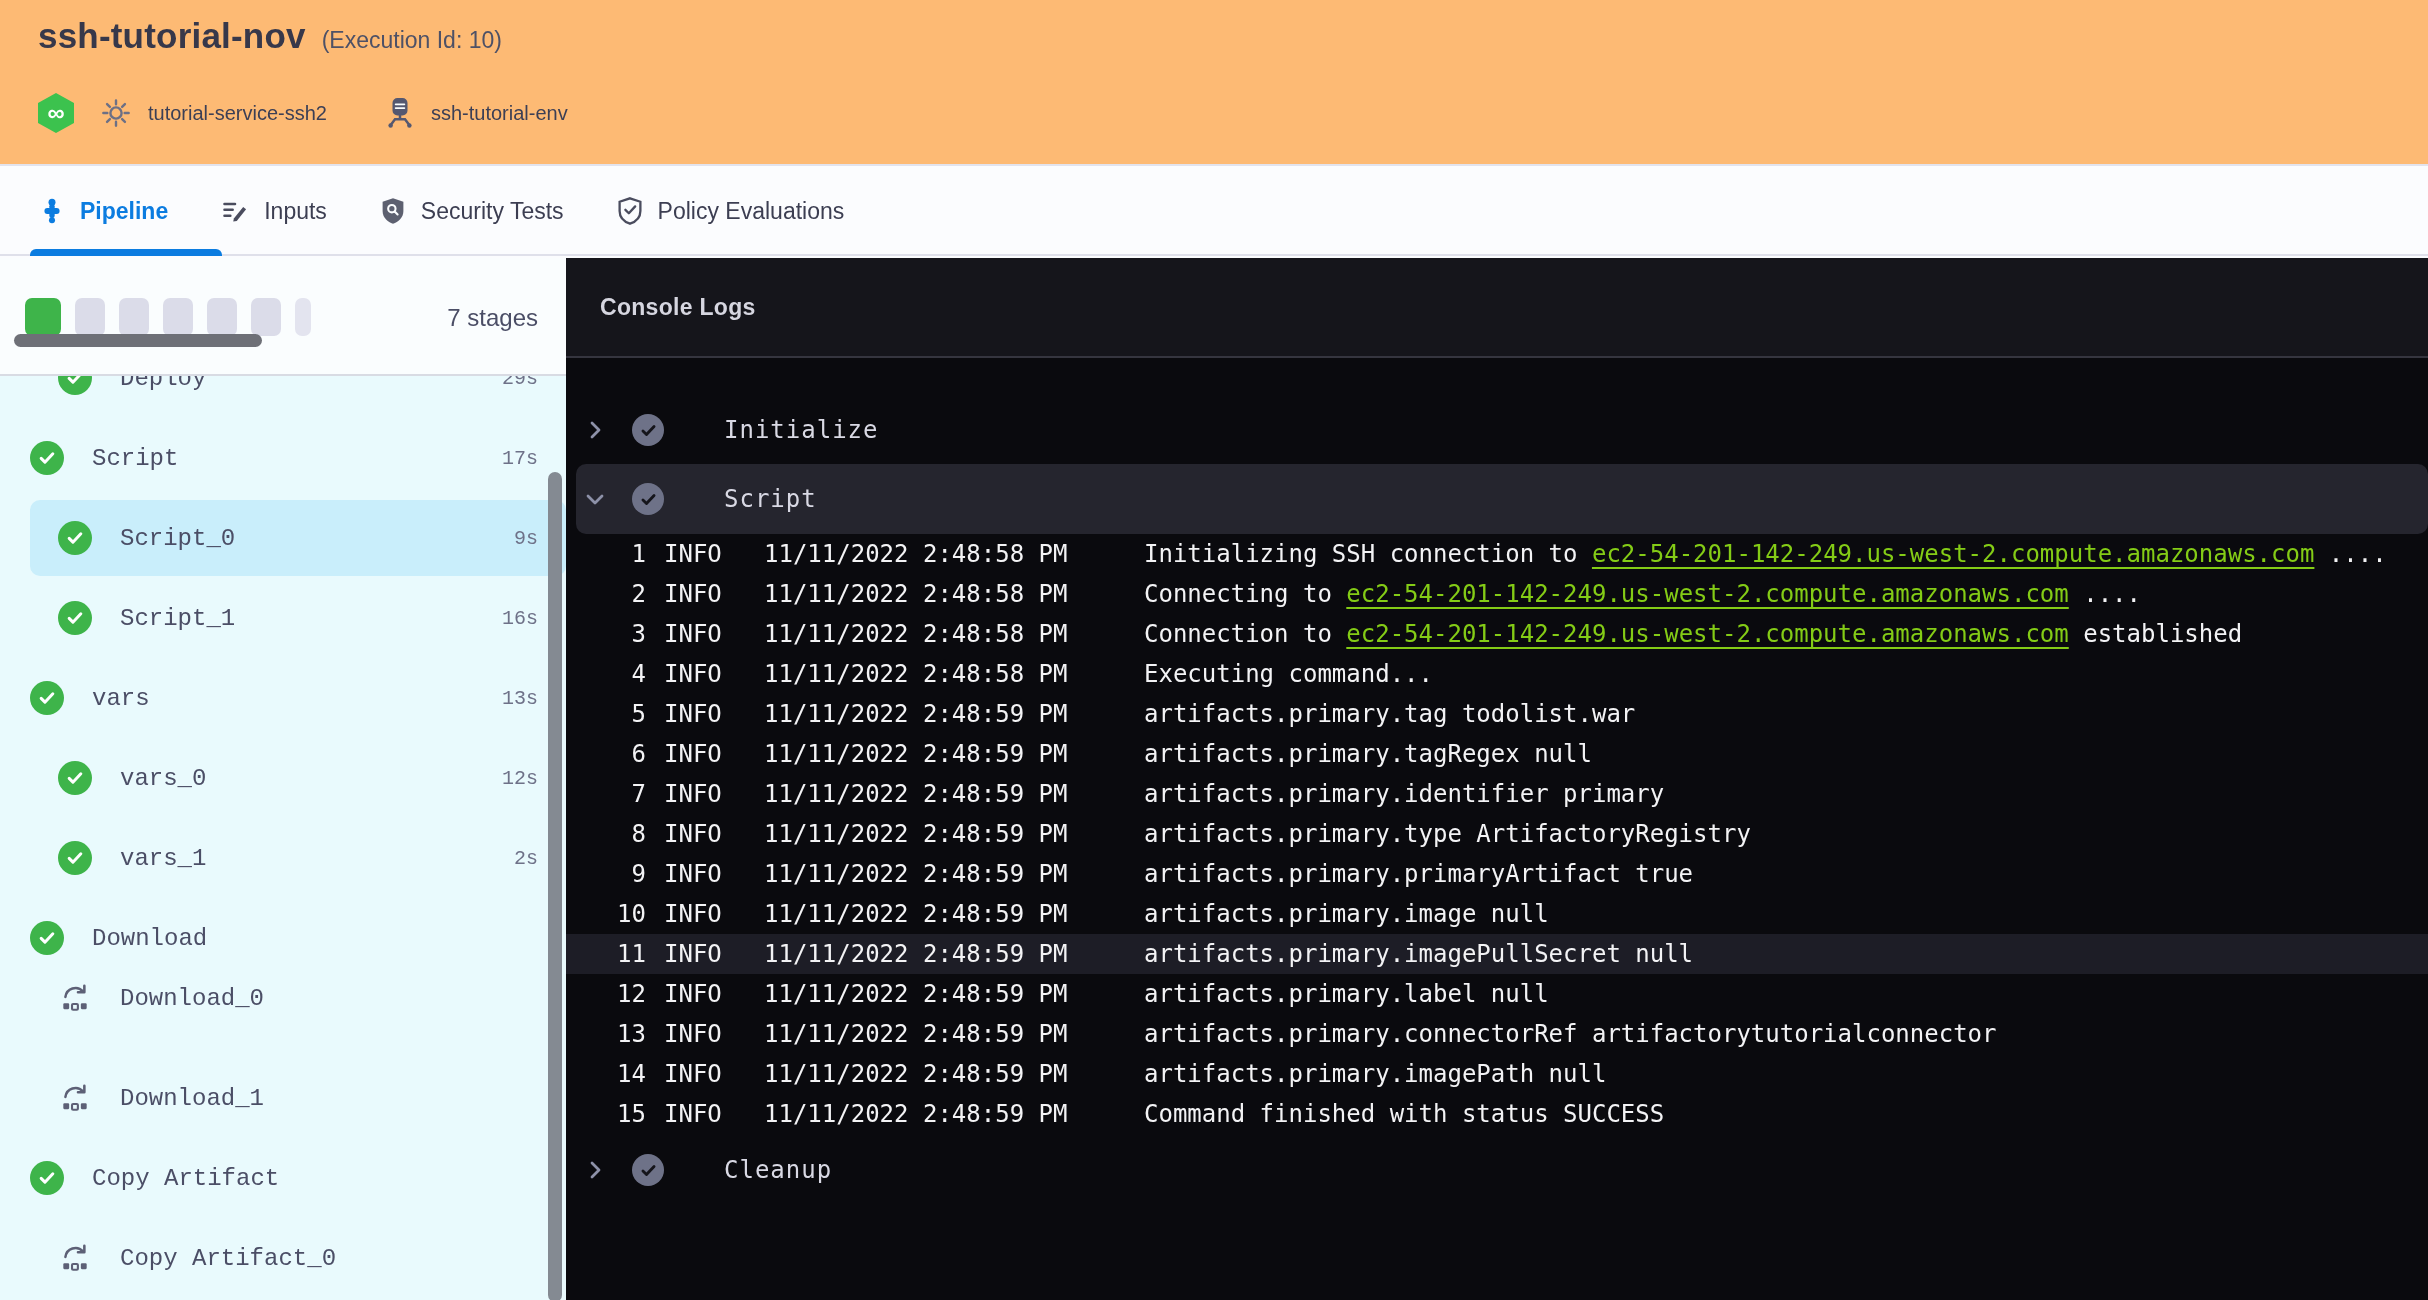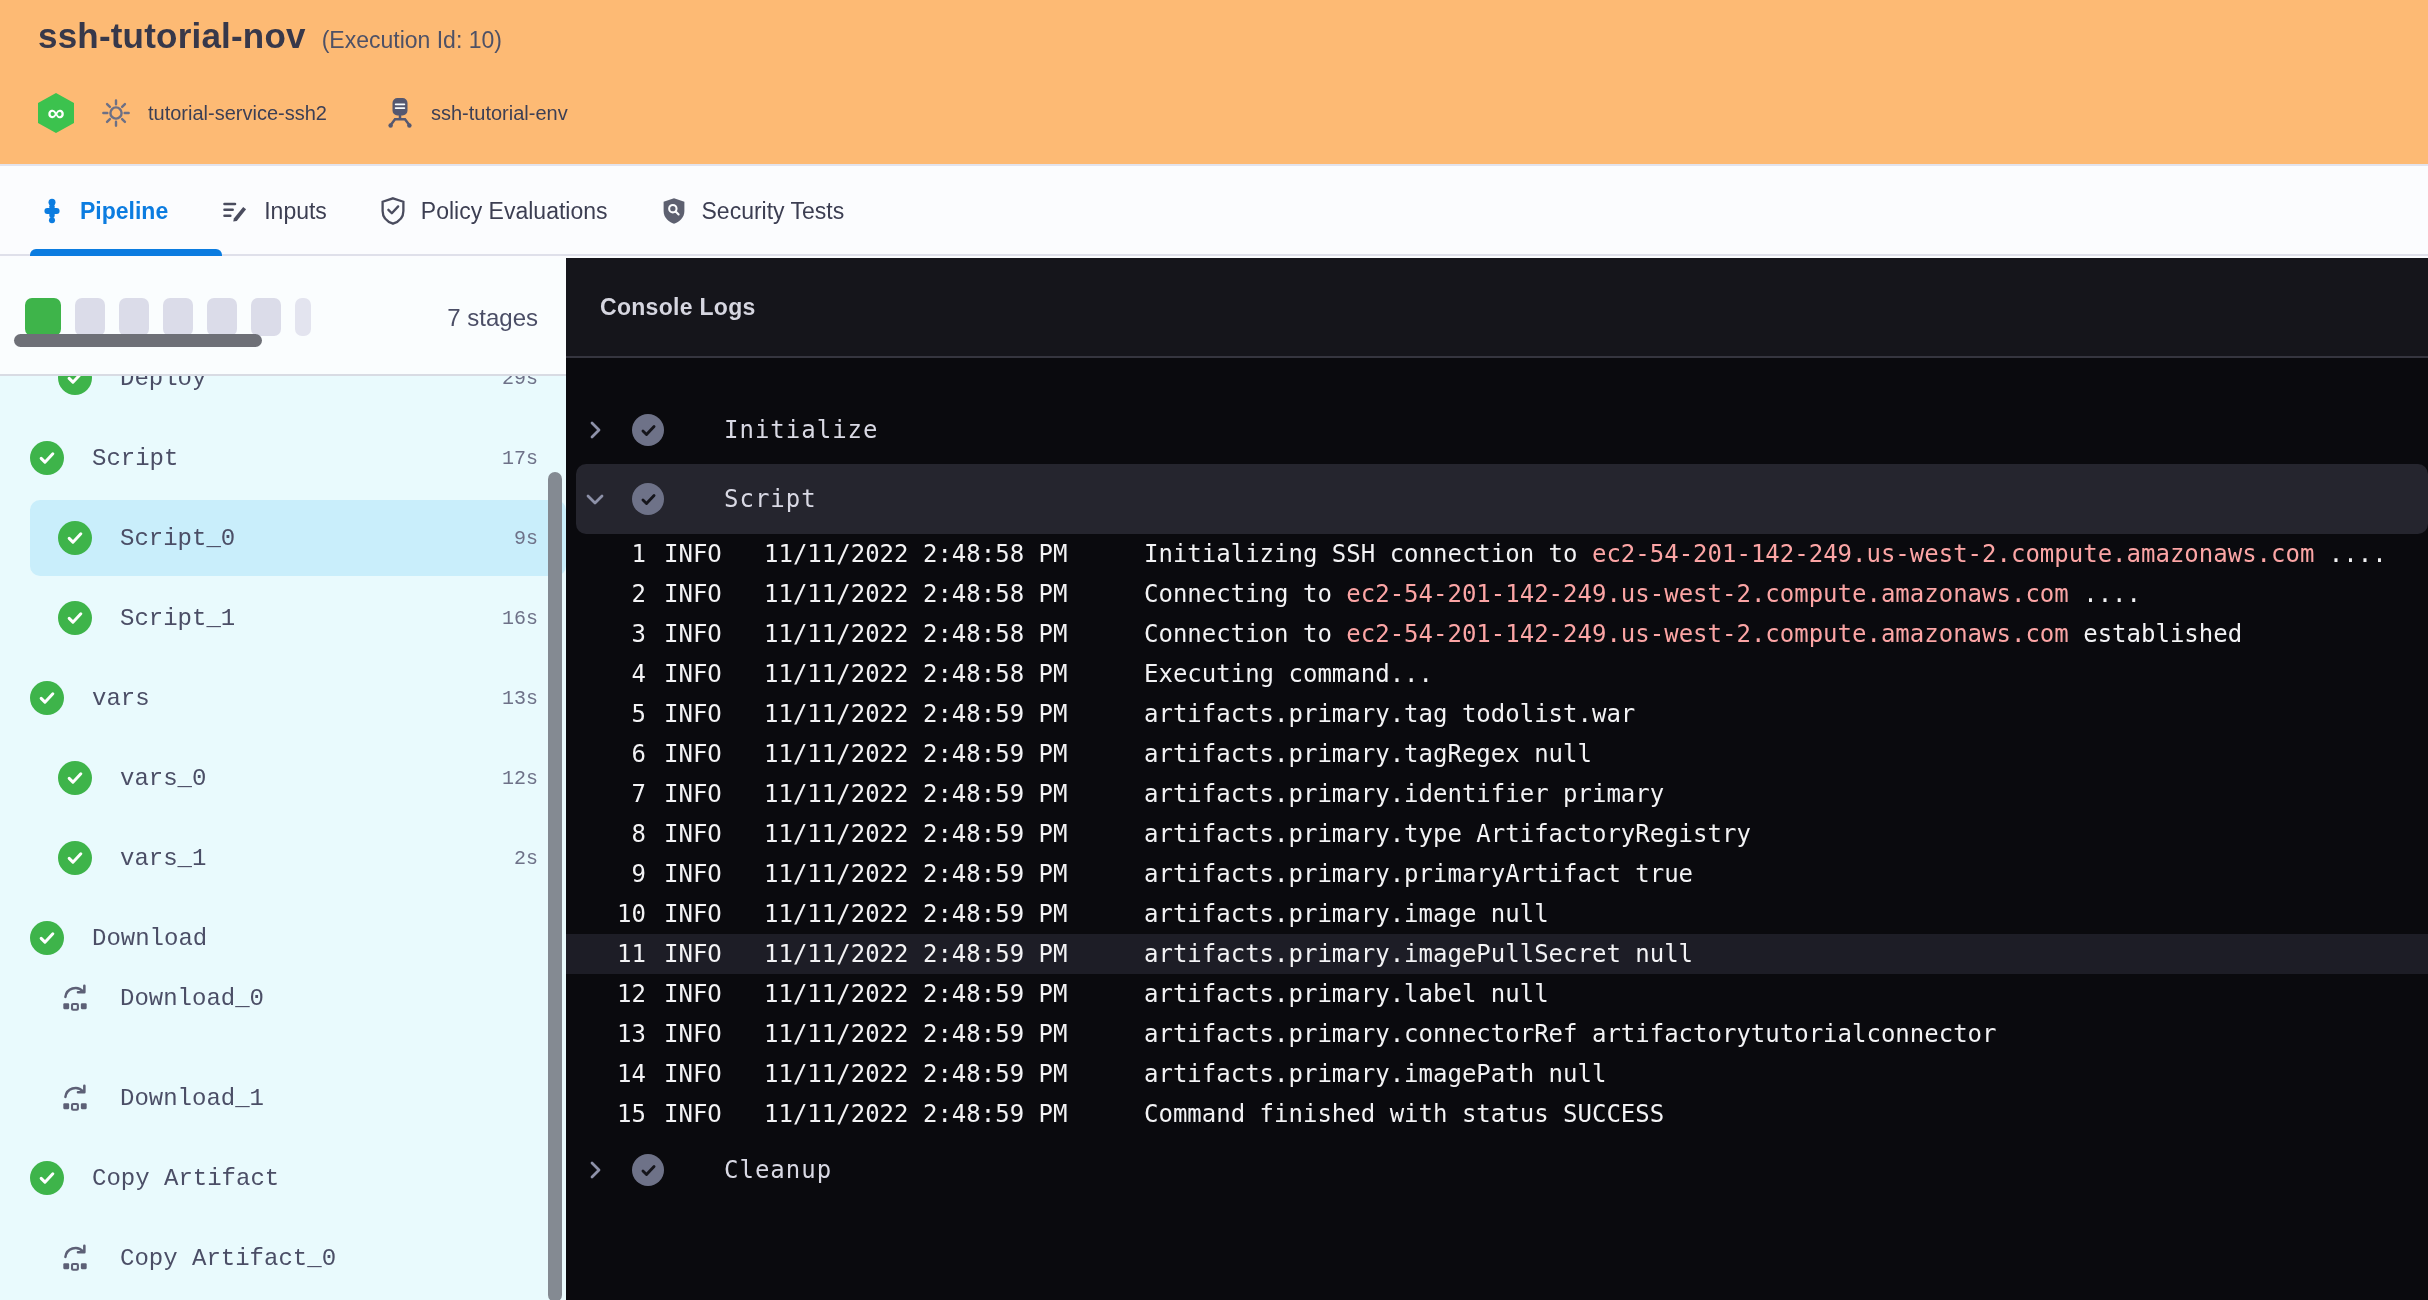--- a/index.html
+++ b/index.html
@@ -73,21 +73,21 @@
   .log-group.expanded .grp-label { left:148px; }
 
   .log-line { position:relative; height:40px; }
   .log-line.hl { background:#1d1d26; }
   .log-line span, .log-line a { position:absolute; top:50%; transform:translateY(-50%);
        font-size:24px; color:#f3f3f5; white-space:pre; }
   .log-num { left:20px; width:60px; text-align:right; }
   .log-level { left:98px; }
   .log-time { left:198px; }
   .log-msg { left:578px; }
-  .log-msg a { position:static; transform:none; color:#fca5a5; 
+  .log-msg a { position:static; transform:none; color:#84cc16; text-decoration:underline;
                text-underline-offset:5px; text-decoration-thickness:2px; cursor:pointer; }
 
   .spacer-top { height:42px; }
   .gap-s { height:6px; } .gap-m { height:8px; }
   svg { display:block; }
 </style>
 </head>
 <body>
 
 <div class="root">
@@ -136,36 +136,36 @@
         <span>
           <svg width="30" height="28" viewBox="0 0 24 24" fill="none" stroke="#4a4c5e" stroke-width="2.2" stroke-linecap="round">
             <path d="M3 6h9M3 11h7M3 16h5"></path>
             <path d="M11 18.5 19 8.5l2.5 2L13.5 20.5 10.5 21z" fill="#4a4c5e" stroke="none"></path>
           </svg>
         </span>
         <span class="tab-label">Inputs</span>
       </div>
       <div class="tab">
         <span>
-          <svg width="28" height="30" viewBox="0 0 24 26" fill="none" stroke="#4a4c5e" stroke-width="2">
-            <path d="M12 2 21 5v8c0 6-4.5 9.5-9 11-4.5-1.5-9-5-9-11V5z"></path>
-            <path d="M8 12l3 3 5.5-6" stroke-linecap="round" stroke-linejoin="round"></path>
-          </svg>
-        </span>
-        <span class="tab-label">Policy Evaluations</span>
-      </div>
-      <div class="tab">
-        <span>
           <svg width="28" height="30" viewBox="0 0 24 26">
             <path d="M12 2 21 5v8c0 6-4.5 9.5-9 11-4.5-1.5-9-5-9-11V5z" fill="#5d6070"></path>
             <circle cx="11" cy="11" r="3.2" fill="none" stroke="#fbfcfe" stroke-width="1.8"></circle>
             <path d="M13.4 13.4l2.6 2.6" stroke="#fbfcfe" stroke-width="1.8" stroke-linecap="round"></path>
           </svg>
         </span>
         <span class="tab-label">Security Tests</span>
+      </div>
+      <div class="tab">
+        <span>
+          <svg width="28" height="30" viewBox="0 0 24 26" fill="none" stroke="#4a4c5e" stroke-width="2">
+            <path d="M12 2 21 5v8c0 6-4.5 9.5-9 11-4.5-1.5-9-5-9-11V5z"></path>
+            <path d="M8 12l3 3 5.5-6" stroke-linecap="round" stroke-linejoin="round"></path>
+          </svg>
+        </span>
+        <span class="tab-label">Policy Evaluations</span>
       </div>
     </nav>
 
   <aside class="sidebar">
     <div class="sidebar-header">
       <div class="blocks">
           <div class="block done"></div>
           <div class="block"></div>
           <div class="block"></div>
           <div class="block"></div>

